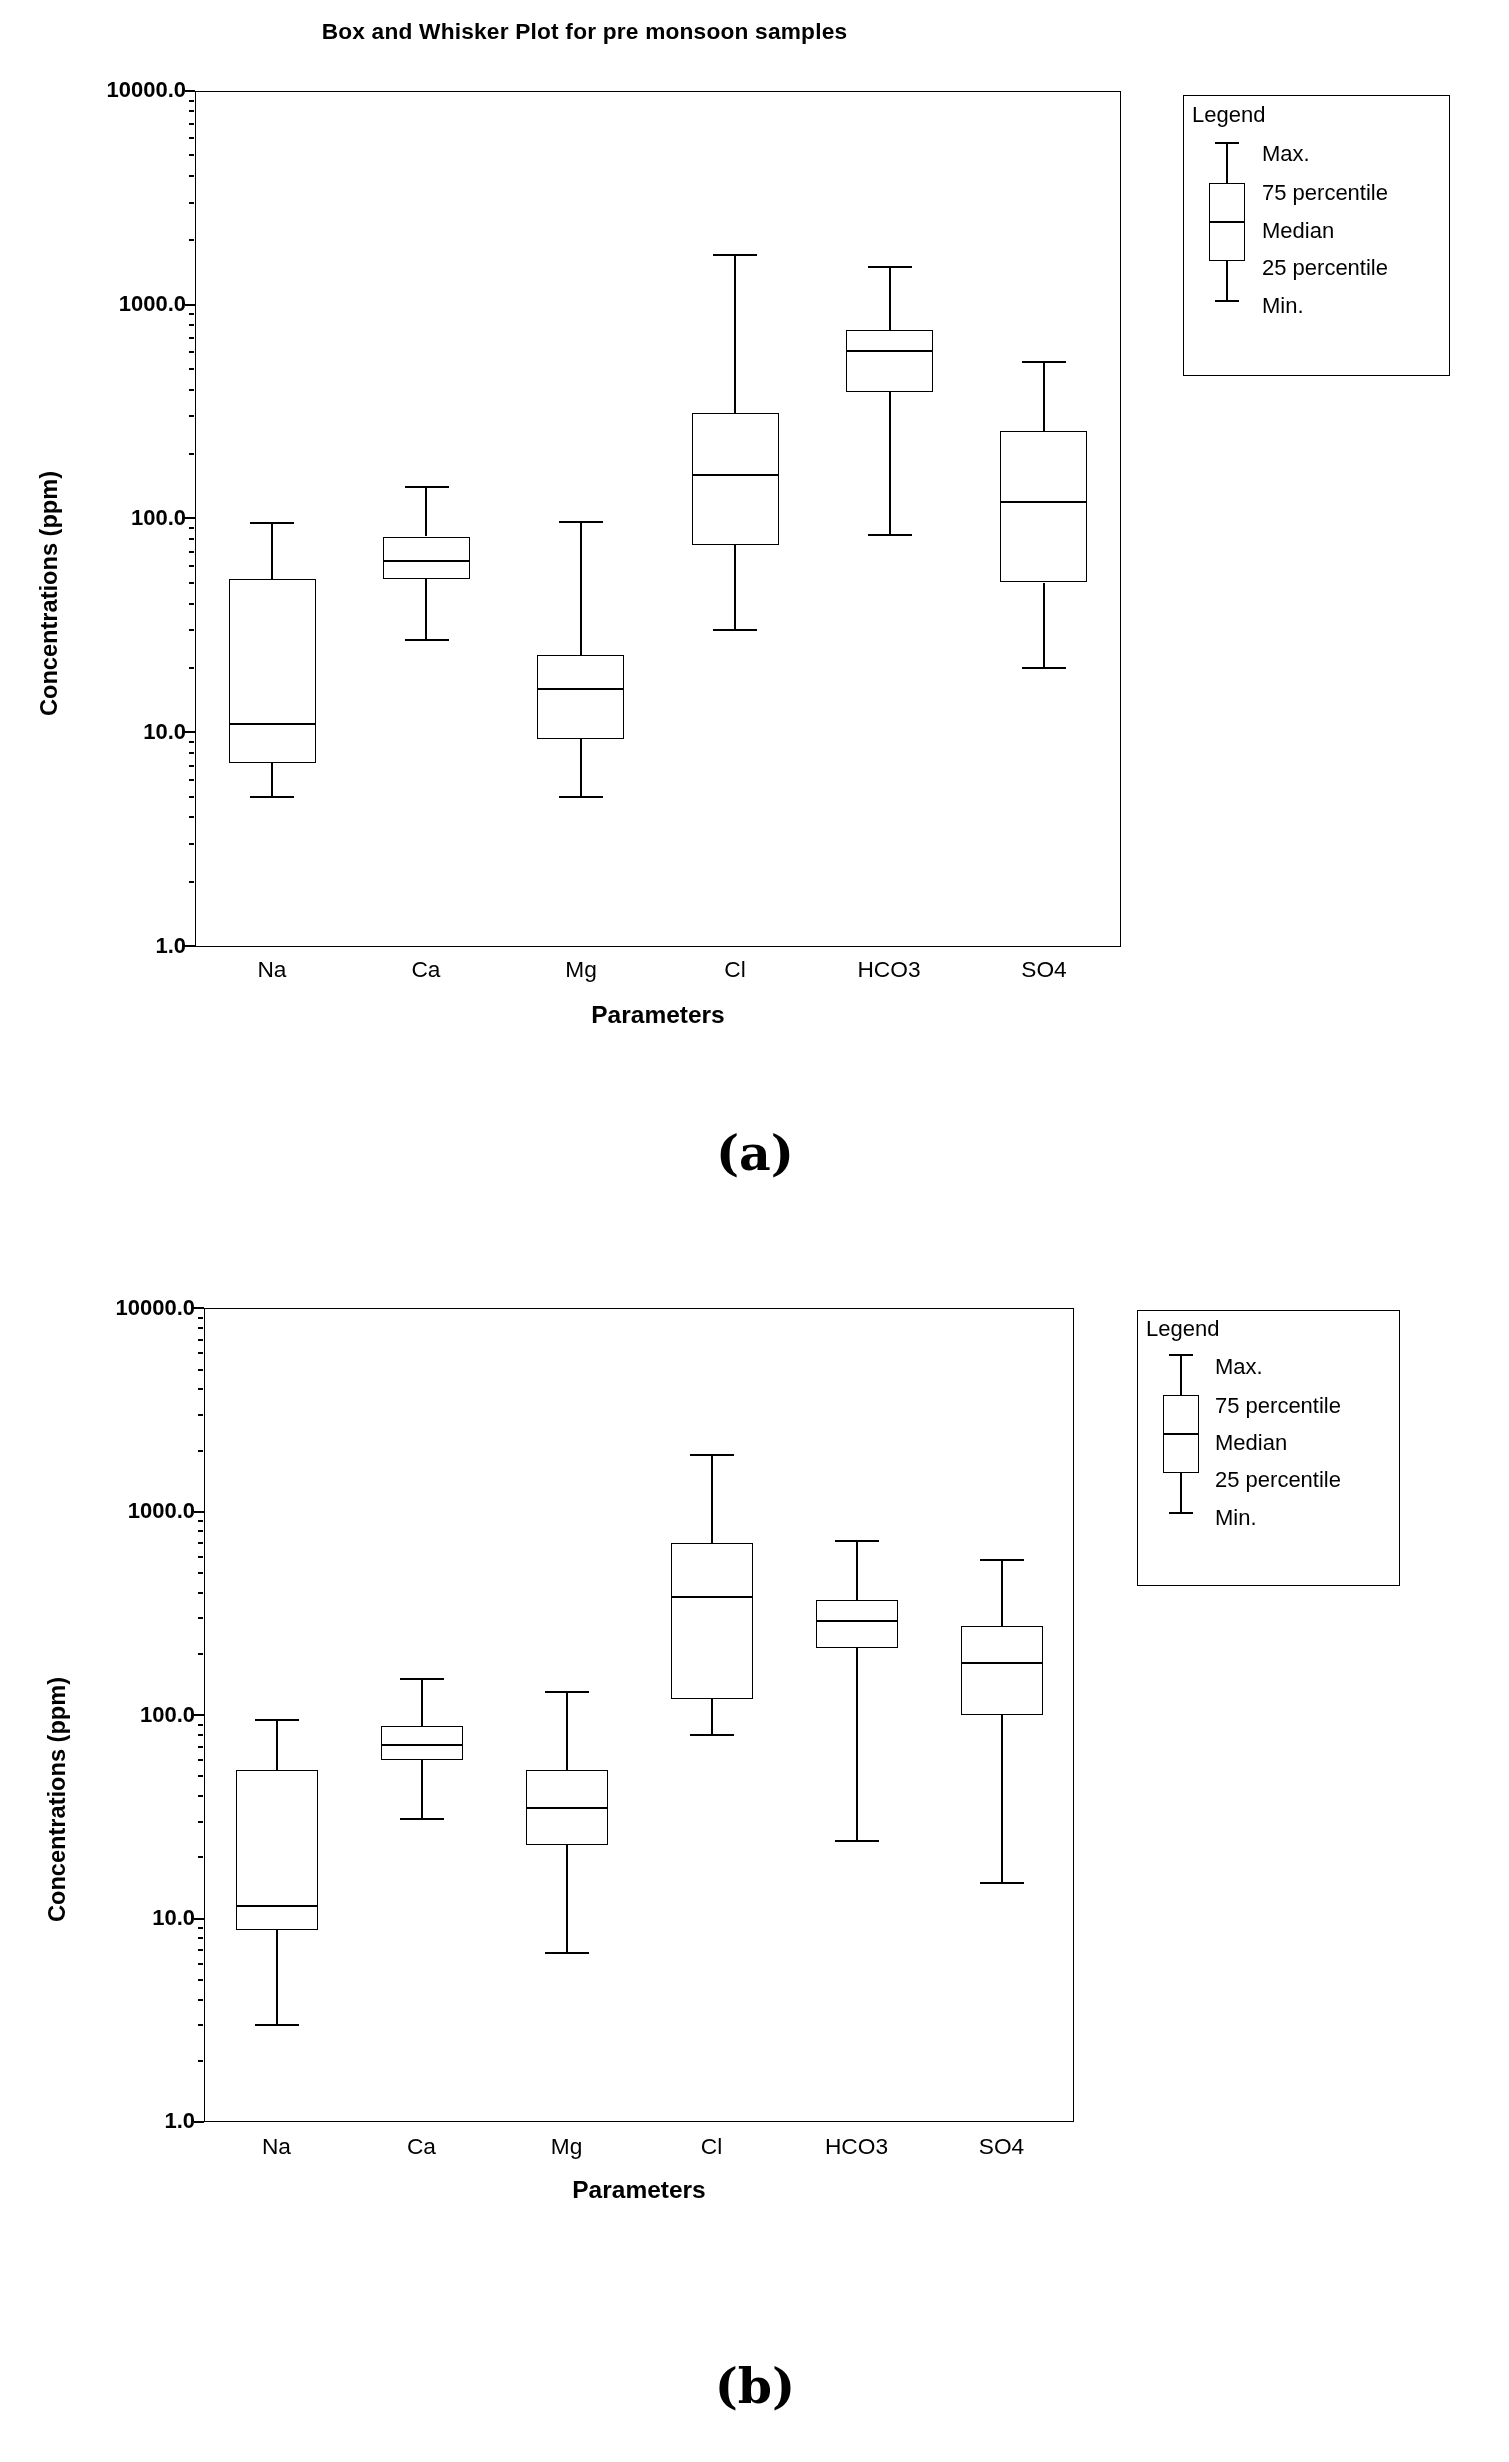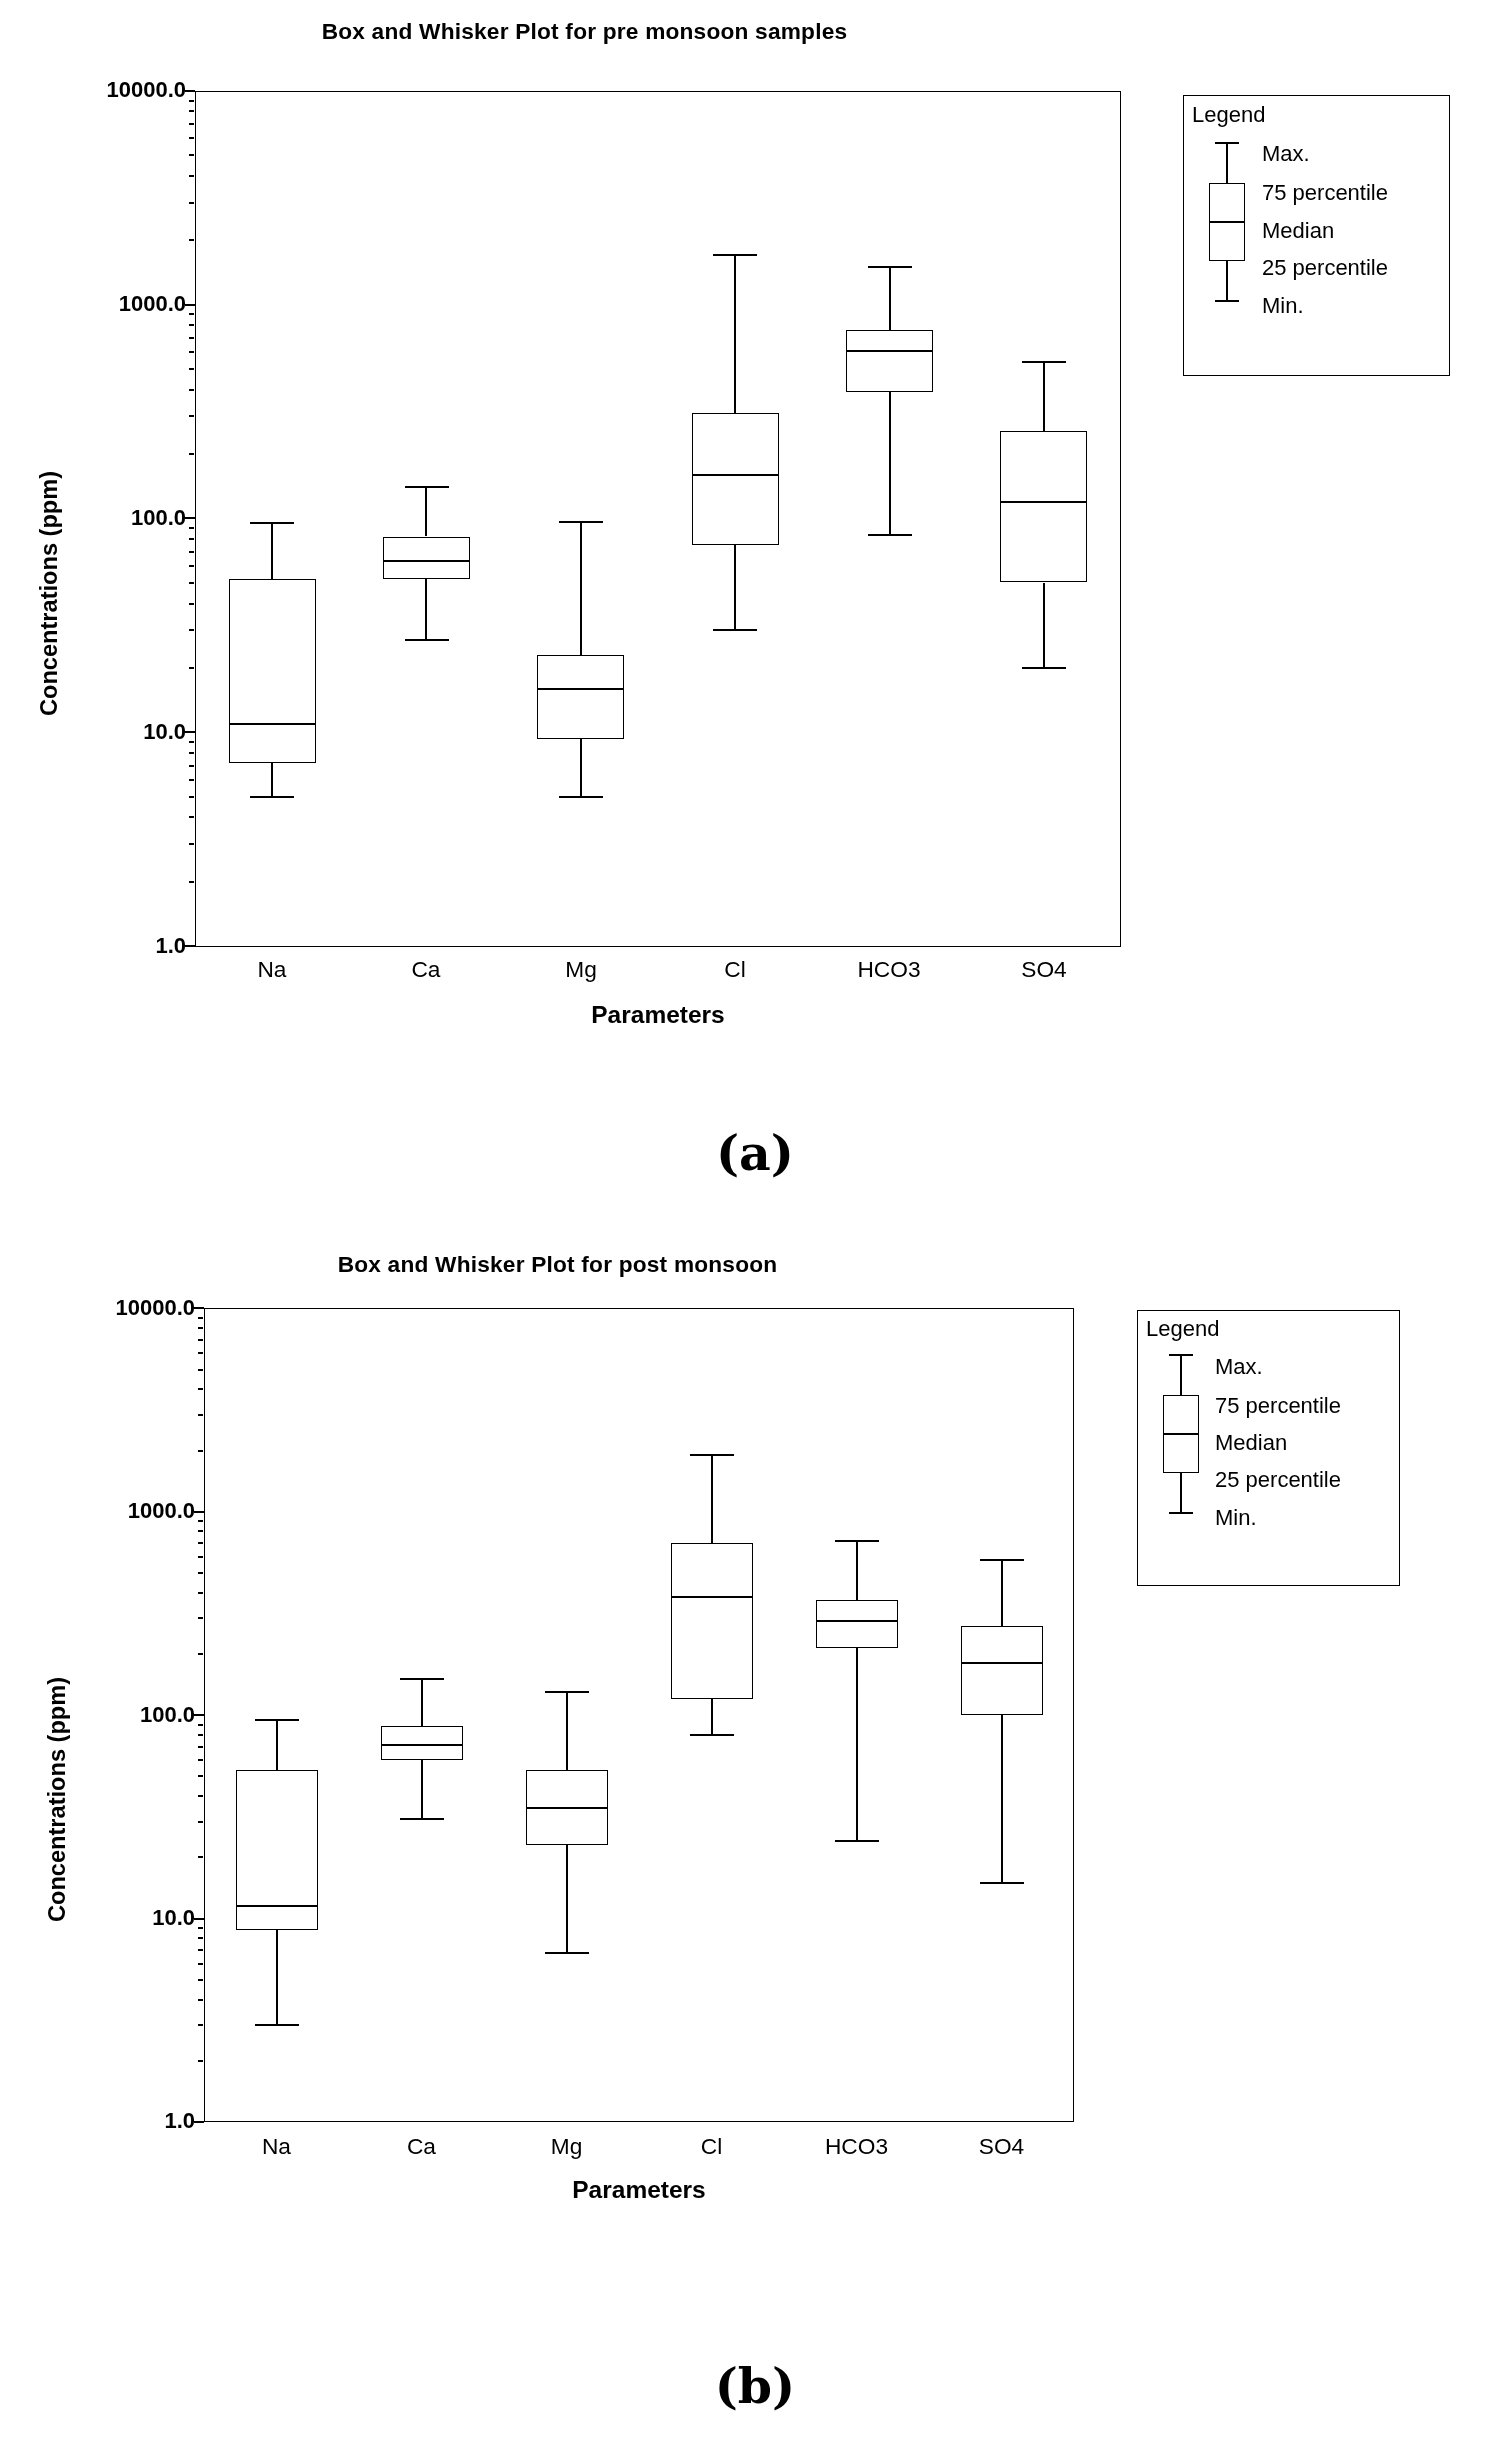--- a/index.html
+++ b/index.html
@@ -275,21 +275,20 @@
         <div class="bp-box" style="left: 1000px; top: 431px; width: 87px; height: 151px;"></div>
         <div class="bp-median" style="left: 1000px; top: 501px; width: 87px;"></div>
         <div class="bp-whisker-line" style="left: 1043px; top: 583px; height: 85px;"></div>
         <div class="bp-cap" style="left: 1022px; top: 667px; width: 44px;"></div>
       </div>
       <div class="x-tick-label" style="left: 967px; width: 154px; top: 956px;">SO4</div>
     </div>
 
   <div class="panel" id="panel-b" style="height:1230px;">
 
-    <div class="chart-title" style="left:0; top:18px; width:1115px;">Box and Whisker Plot for post monsoon</div>
 
     <div class="plot-frame" id="frame-b" style="left:204px; top:75px; width:870px; height:814px;"></div>
 
     <div class="y-axis-title" style="left:44px; top:689px;">Concentrations (ppm)</div>
 
     <div class="x-axis-title" style="left:204px; top:943px; width:870px;">Parameters</div>
 
     <div class="legend-box" style="left:1137px; top:77px; width:263px; height:276px;"></div>
     <div class="legend-title" style="left:1146px; top:83px;">Legend</div>
 

